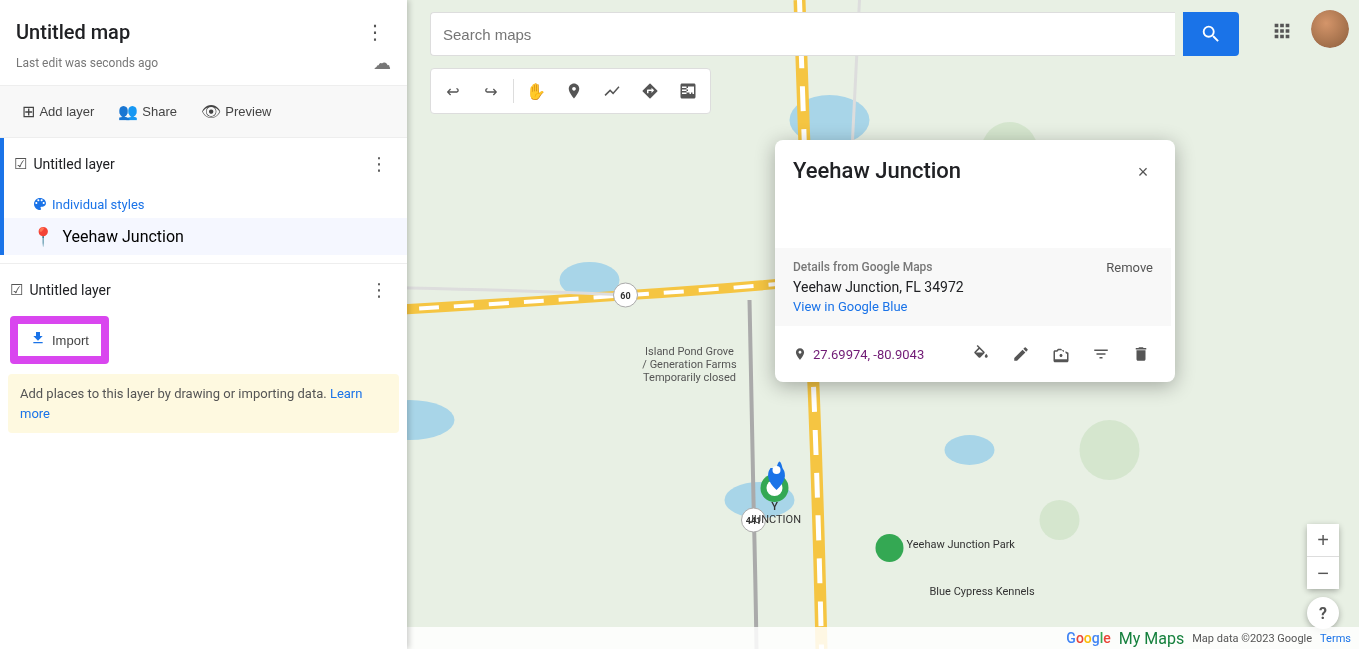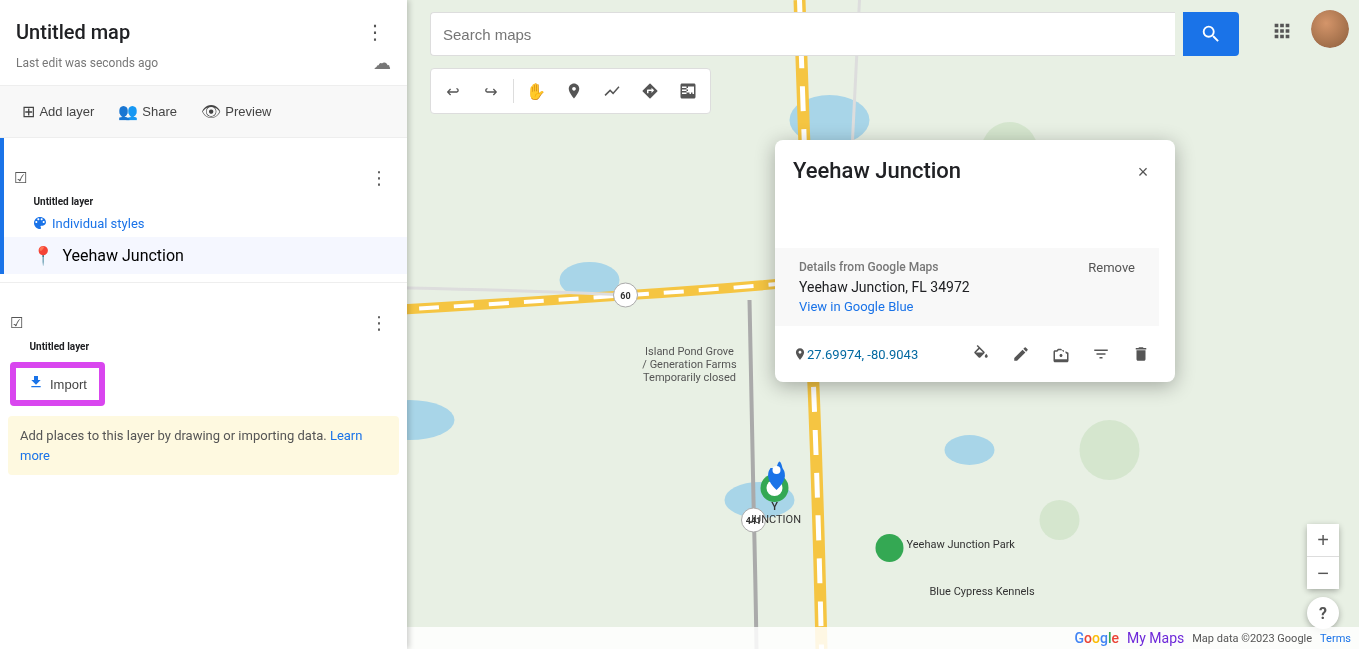--- a/index.html
+++ b/index.html
@@ -170,33 +170,33 @@
     .layer-title-left {
       display: flex;
       align-items: center;
       gap: 6px;
     }
     .checkbox-icon {
       color: #555;
       font-size: 15px;
     }
     .layer-name {
-      font-size: 10px;
-      font-weight: 700;
+      font-size: 14px;
+      font-weight: 400;
       color: #202124;
-      margin-top: 48px;
     }
     .layer-style {
       display: flex;
       align-items: center;
       gap: 4px;
       padding: 2px 2px 6px 28px;
       font-size: 13px;
       color: #1a73e8;
       cursor: pointer;
+      margin-top: 8px;
     }
     .layer-item {
       display: flex;
       align-items: center;
       gap: 8px;
       padding: 8px 12px 8px 28px;
       background: #f5f7ff;
       cursor: pointer;
     }
     .pin-icon { color: #1a73e8; font-size: 18px; }
@@ -215,21 +215,21 @@
 
     
     .import-area {
       margin: 4px 10px;
     }
     .import-btn {
       display: flex;
       align-items: center;
       gap: 6px;
       padding: 6px 12px;
-      border: 6px solid #d946ef;
+      border: 8px solid #d946ef;
       border-radius: 4px;
       background: white;
       cursor: pointer;
       font-size: 13px;
       color: #444;
       width: fit-content;
     }
     .import-btn .import-icon {
       color: #1a73e8;
       font-size: 16px;
@@ -351,22 +351,22 @@
       width: 28px; height: 28px;
       display: flex; align-items: center; justify-content: center;
       border-radius: 50%;
     }
     .popup-img-area {
       height: 50px;
       background: white;
     }
     .popup-details {
       background: #f8f8f8;
-      padding: 12px 24px;
-      margin: 0 16px 0 0;
+      padding: 12px 18px;
+      margin: 0 4px 0 0;
     }
     .popup-details-row {
       display: flex;
       justify-content: space-between;
       align-items: flex-start;
     }
     .details-label {
       font-size: 12px;
       color: #777;
       font-weight: 500;
@@ -390,23 +390,24 @@
       margin-top: 4px;
     }
     .popup-coords {
       display: flex;
       align-items: center;
       justify-content: space-between;
       padding: 12px 18px;
     }
     .coords-text {
       font-size: 13px;
-      color: #0369a1;
-      display: flex;
-      align-items: center;
+      color: #701a75;
+      display: flex;
+      align-items: center;
+      gap: 6px;
     }
     .coords-actions {
       display: flex;
       gap: 8px;
     }
     .coord-action-btn {
       width: 32px; height: 32px;
       border: none;
       background: transparent;
       cursor: pointer;
@@ -433,21 +434,21 @@
     .google-logo {
       font-size: 14px;
       font-weight: 500;
     }
     .google-logo .g { color: #4285f4; }
     .google-logo .o1 { color: #ea4335; }
     .google-logo .o2 { color: #fbbc05; }
     .google-logo .g2 { color: #4285f4; }
     .google-logo .l { color: #34a853; }
     .google-logo .e { color: #ea4335; }
-    .my-maps { color: #6d28d9; font-size: 14px; }
+    .my-maps { color: #15803d; font-size: 16px; }
   </style>
 </head>
 <body>
 
 <div class="map-bg">
   <svg class="map-svg" viewBox="0 0 940 649" xmlns="http://www.w3.org/2000/svg">
 
     <rect width="940" height="649" fill="#e8f0e4"></rect>
 
     <ellipse cx="620" cy="120" rx="40" ry="25" fill="#a8d5e8"></ellipse>

